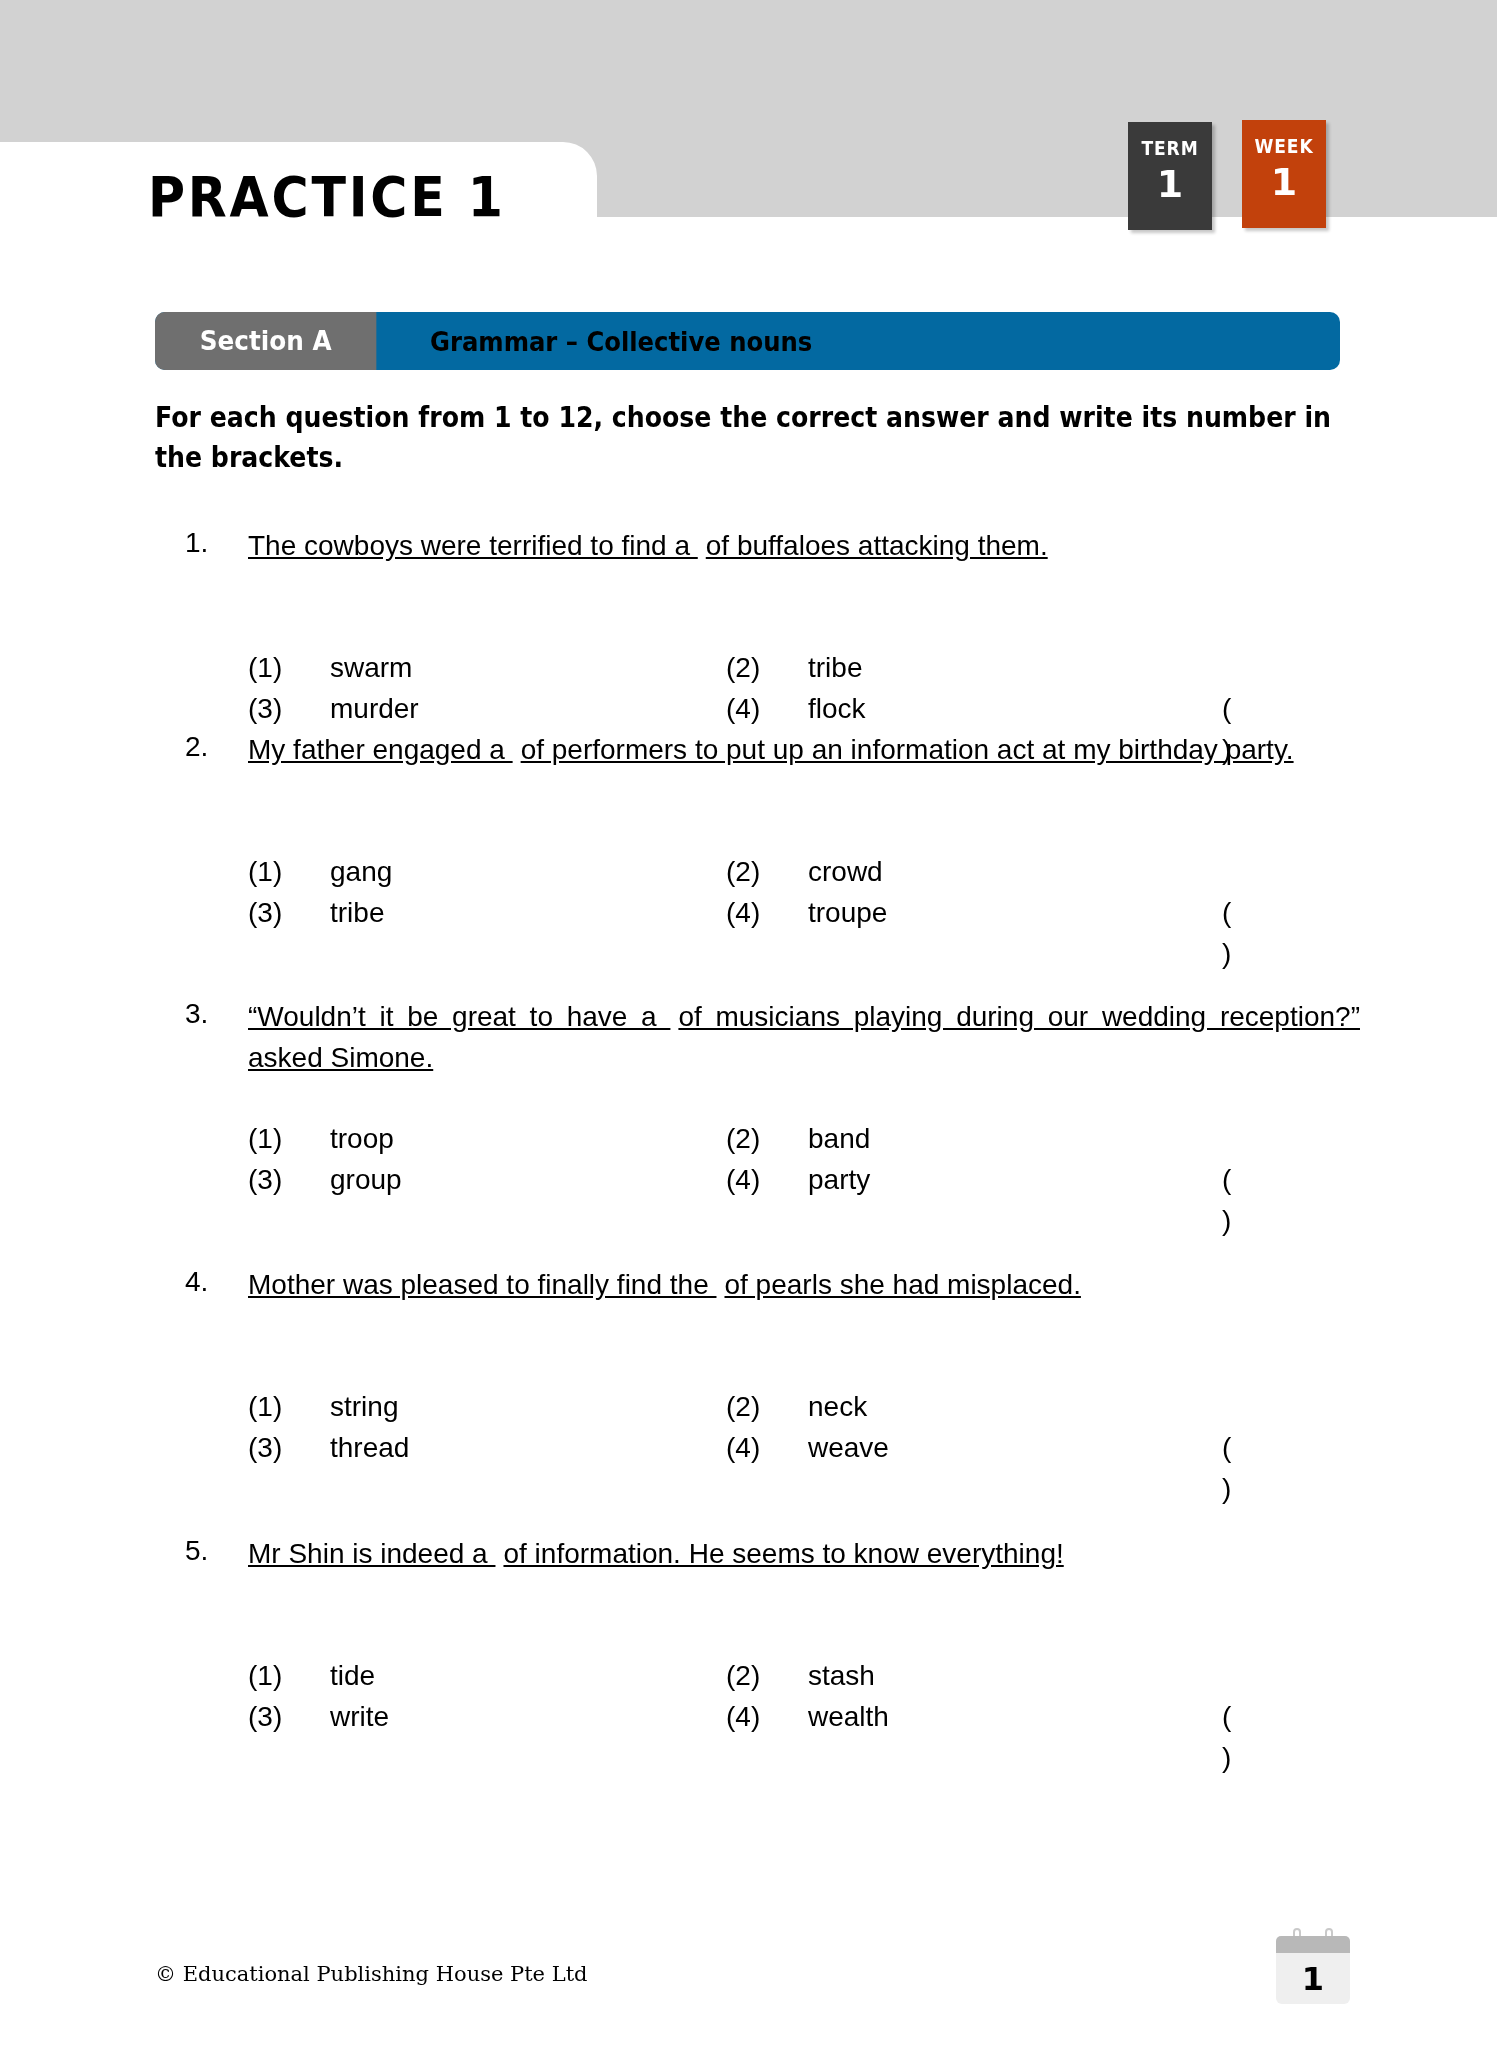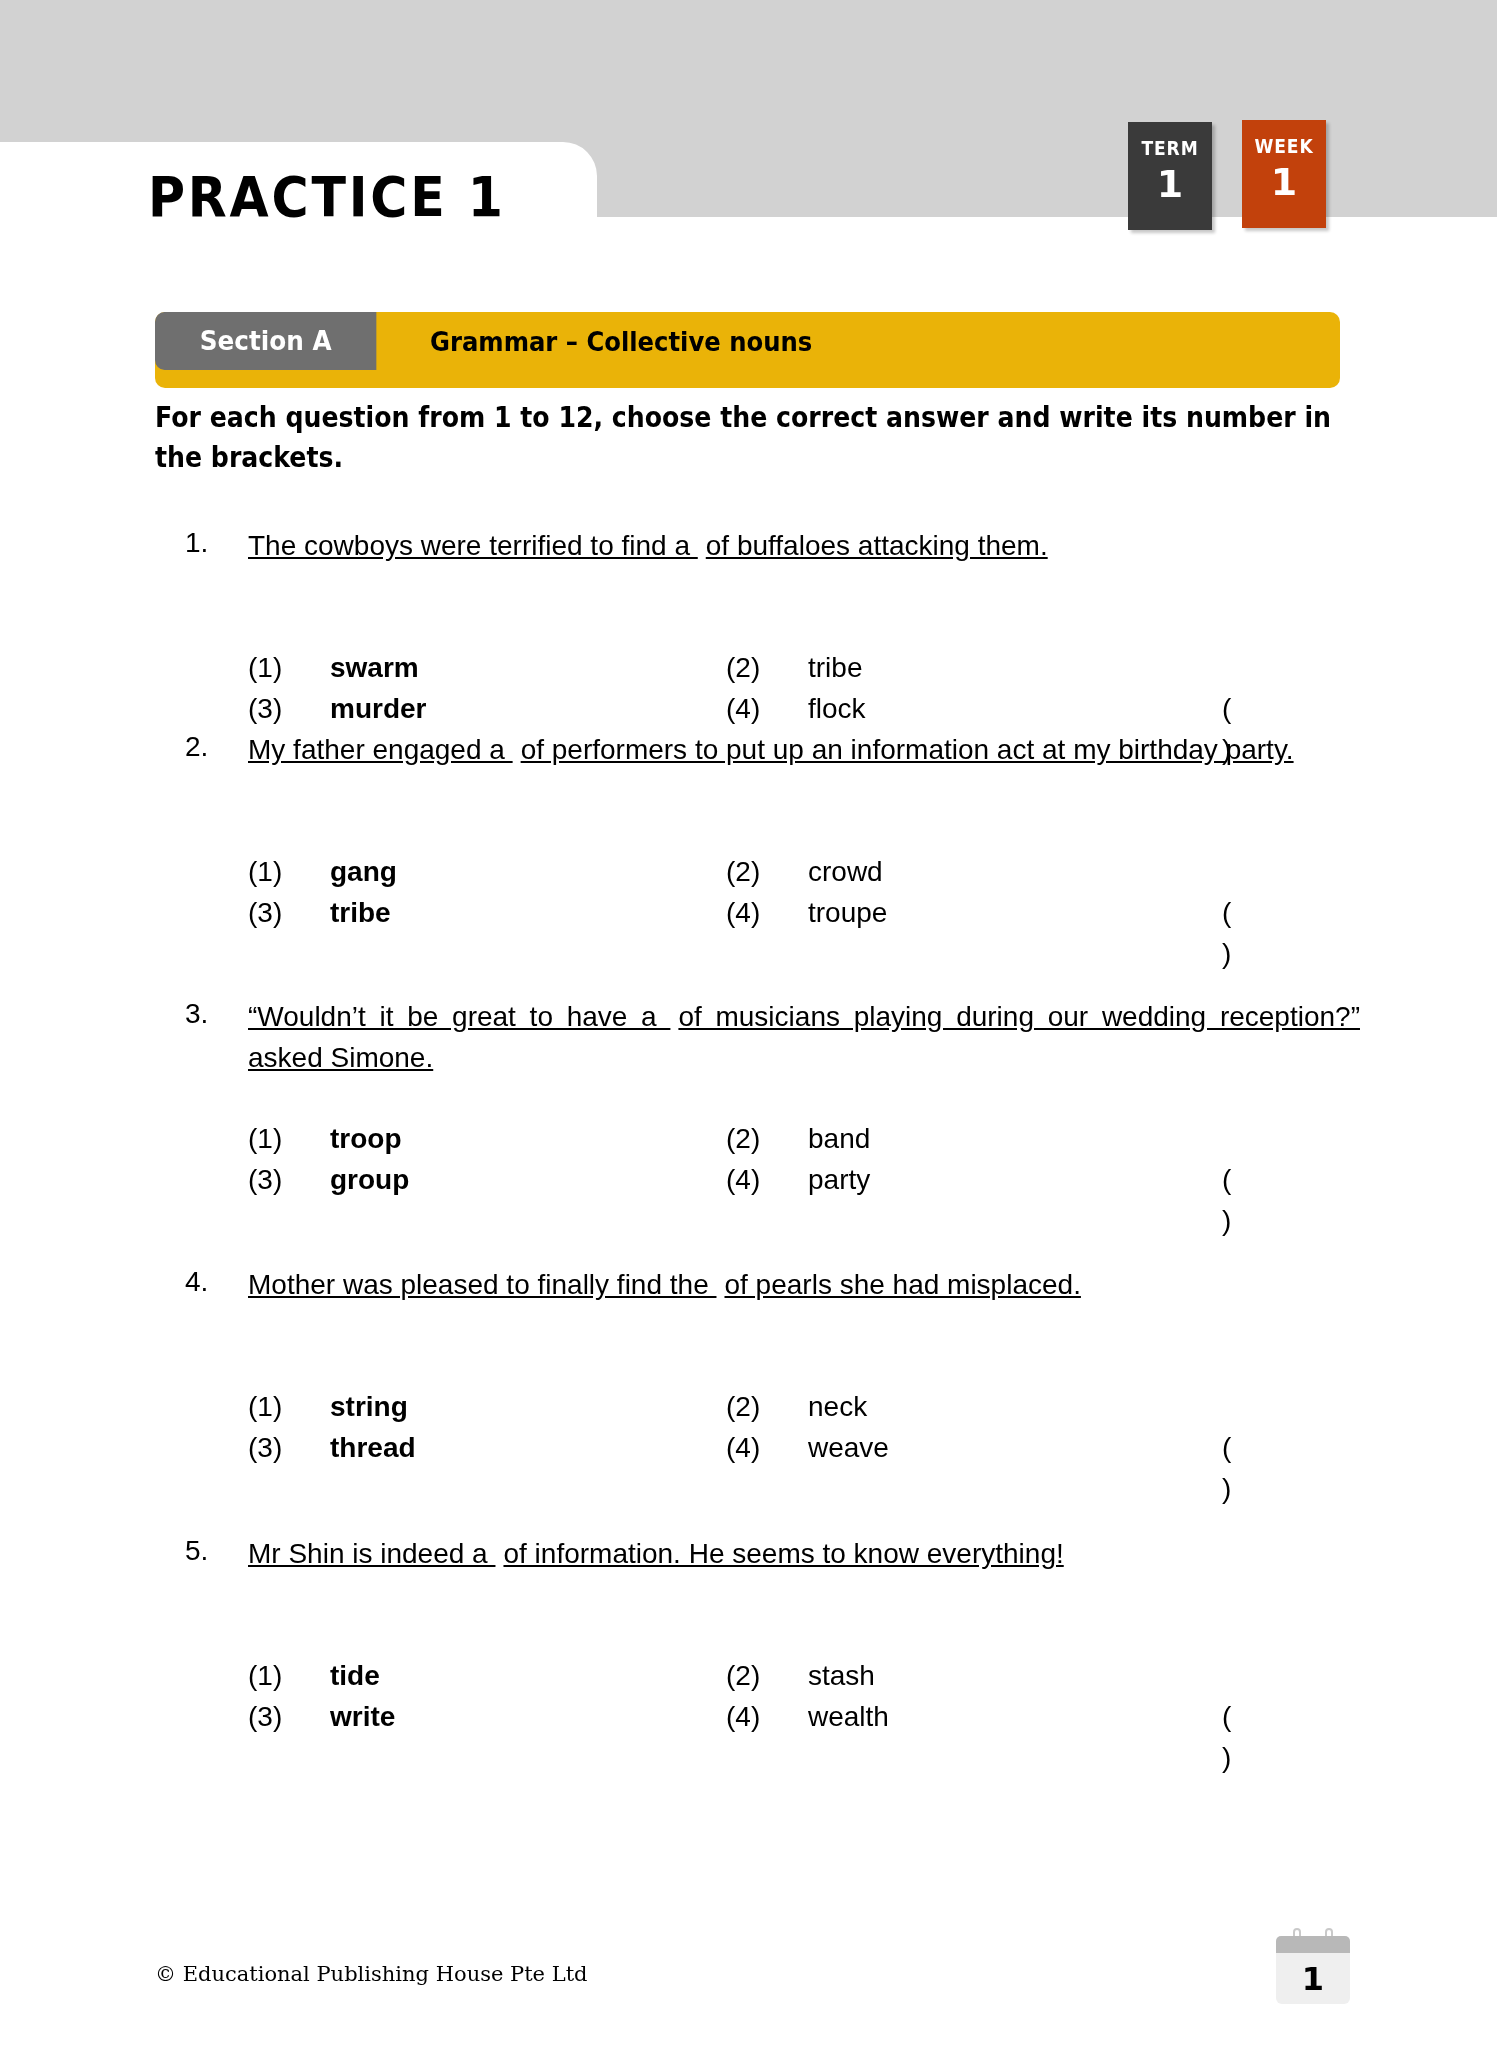--- a/index.html
+++ b/index.html
@@ -57,22 +57,22 @@
     margin-top:6px;
     font-family:"DejaVu Sans", sans-serif;
     font-size:38px;
     font-weight:bold;
     line-height:1;
   }
 
   
   #section-bar{
     position:absolute; left:155px; top:312px;
-    width:1185px; height:76px;
-    background:#eab308;
+    width:1185px; height:58px;
+    background:#0369a1;
     border-radius:10px;
   }
   #section-tab{
     position:absolute; left:0; top:0;
     width:233px; height:58px;
     background:#6f6f6f;
     border-top-left-radius:10px;
     border-bottom-left-radius:10px;
     color:#ffffff;
     font-family:"DejaVu Sans", sans-serif;
@@ -123,21 +123,21 @@
     display:inline-block;
     border-bottom:3px solid #000;
     vertical-align:3px;
     margin:0 4px;
   }
   .opt-row{
     position:absolute; left:0; width:1497px;
     font-size:28px; line-height:1.45;
   }
   .opt-key-1{ position:absolute; left:248px; }
-  .opt-val-1{ position:absolute; left:330px;font-weight:bold; }
+  .opt-val-1{ position:absolute; left:330px; }
   .opt-key-2{ position:absolute; left:726px; }
   .opt-val-2{ position:absolute; left:808px; }
   .brackets{ position:absolute; left:1222px; letter-spacing:92px; }
 
   
   #footer-copyright{
     position:absolute; left:155px; top:1962px;
     font-family:"DejaVu Serif", serif;
     font-size:21px;
   }

